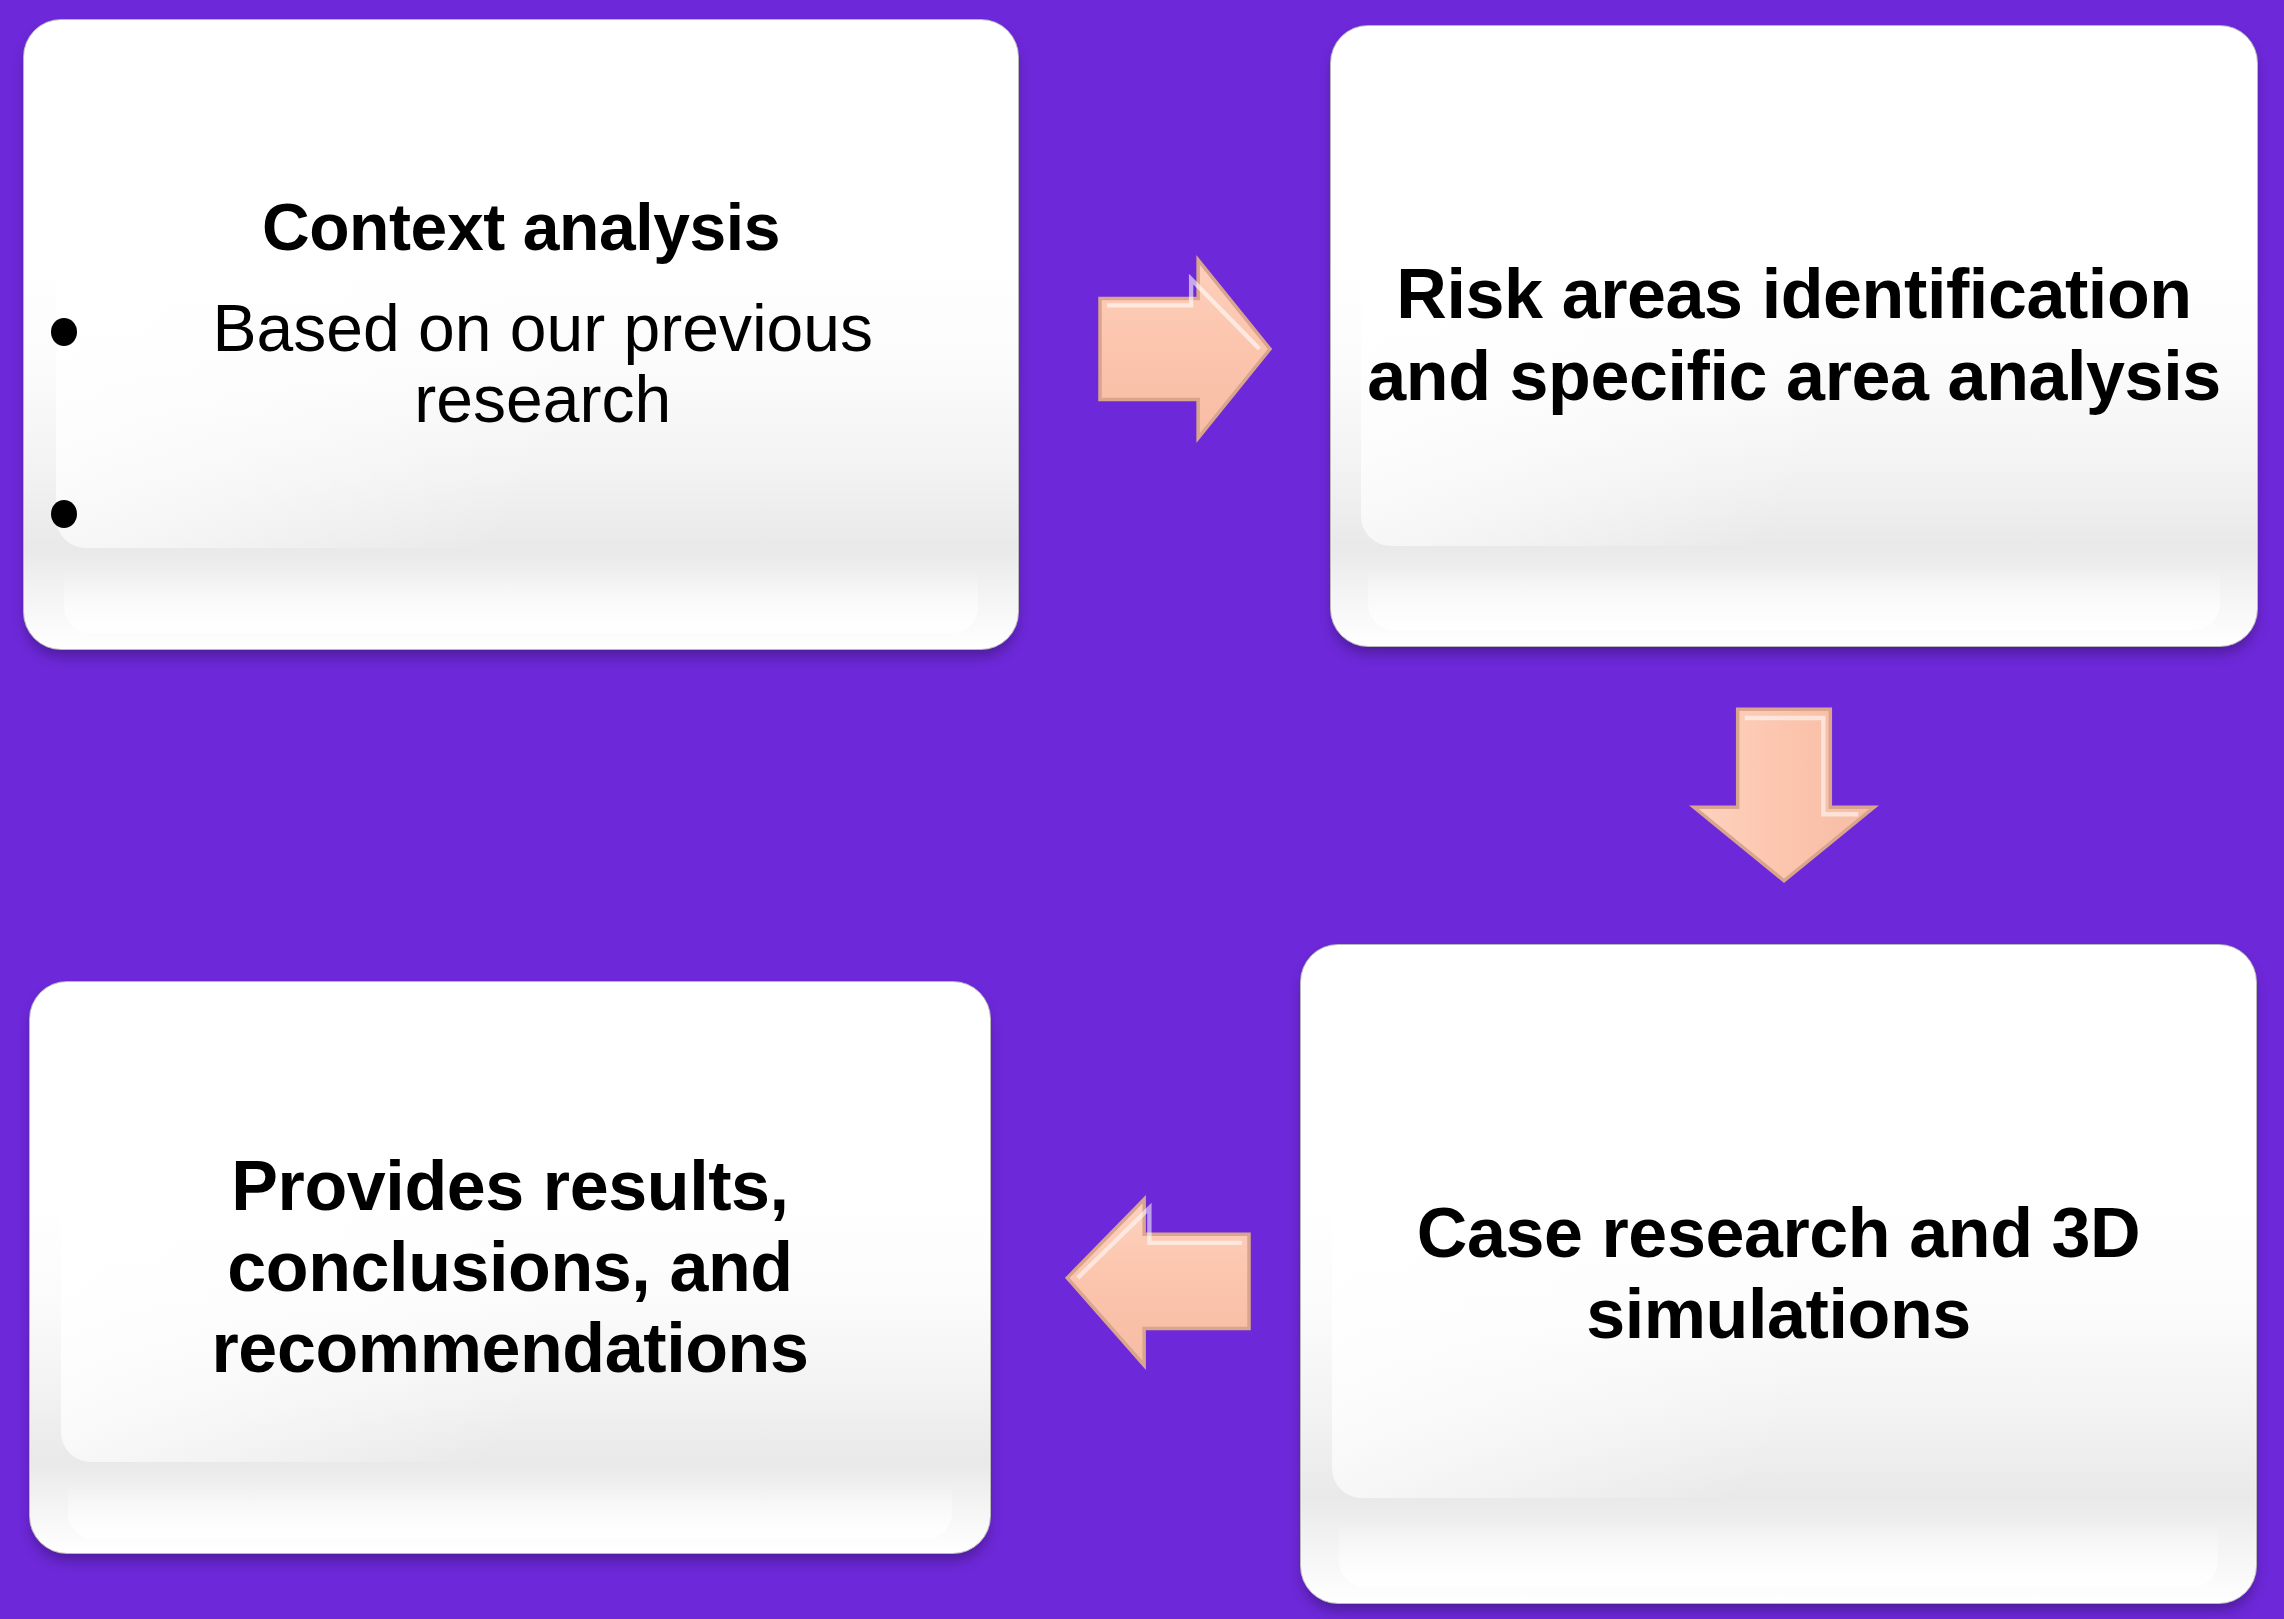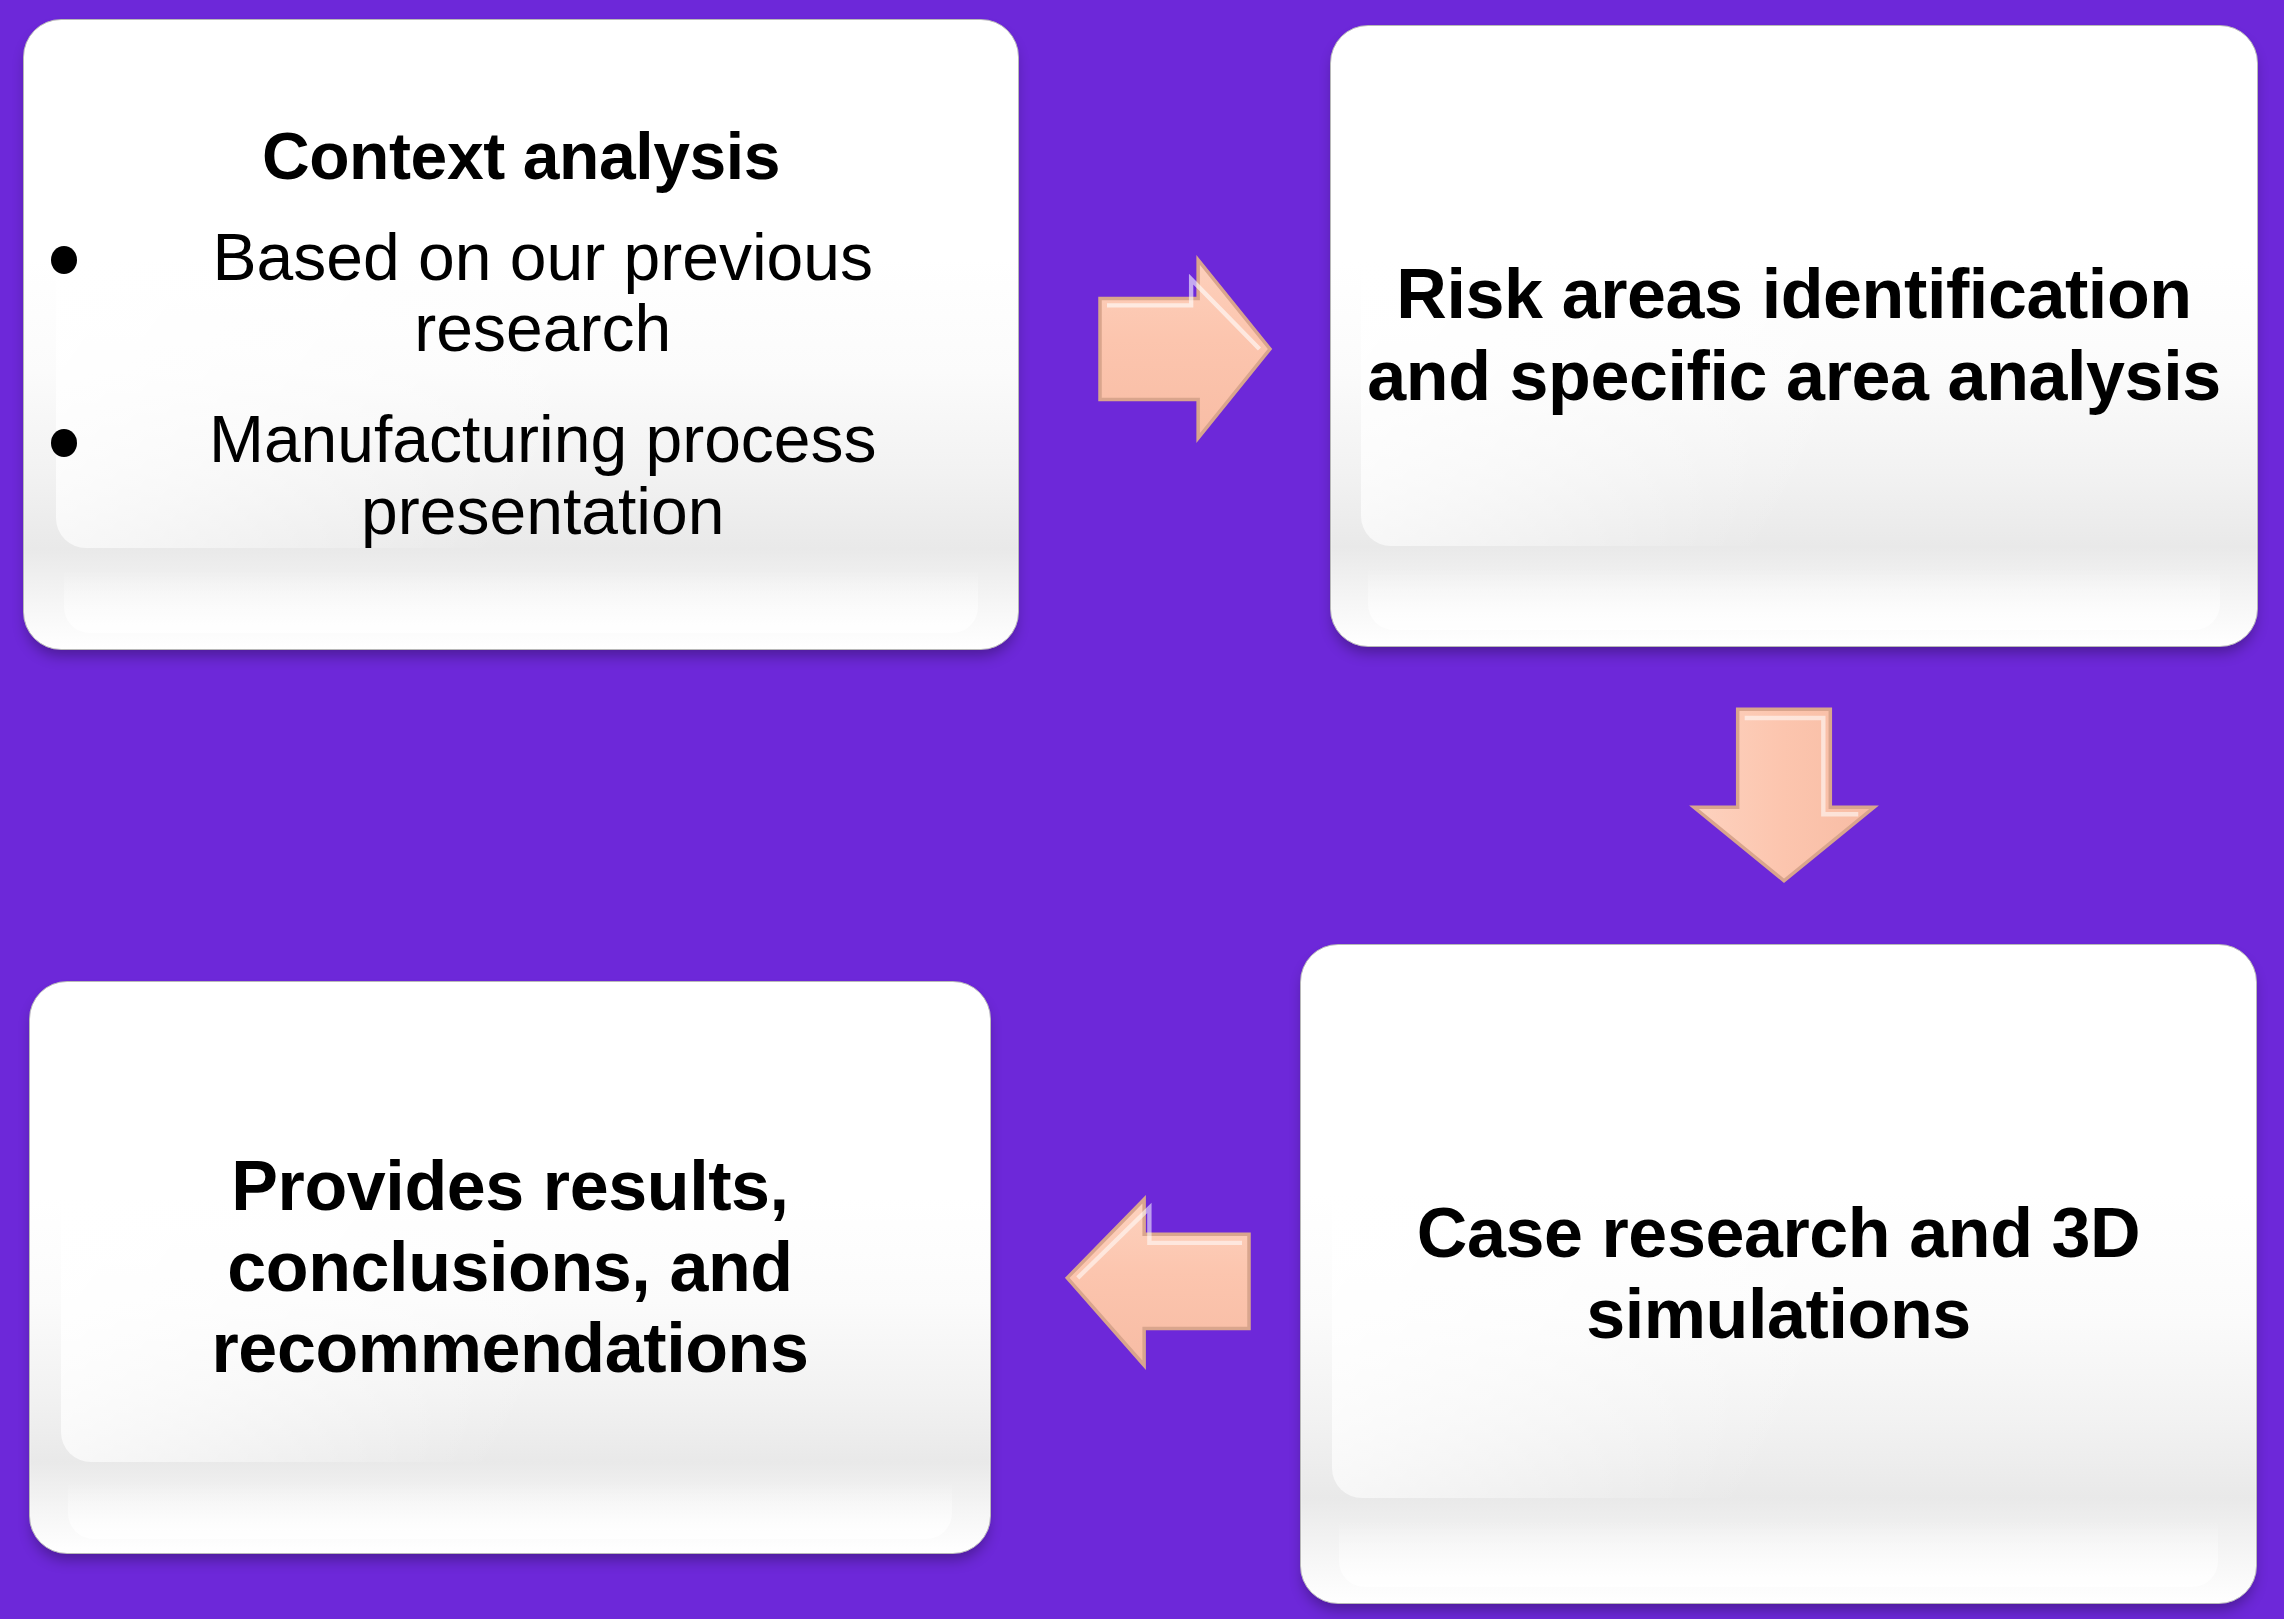--- a/index.html
+++ b/index.html
@@ -139,21 +139,20 @@
   <div class="node" style="left:23px; top:19px; width:996px; height:631px;">
     <div class="node-inner">
       <div class="node-title">Context analysis</div>
       <ul class="bullet-list">
         <li class="bullet-item">
           <span class="bullet-dot"></span>
           <span>Based on our previous research</span>
         </li>
         <li class="bullet-item">
           <span class="bullet-dot"></span>
-          <span>Manufacturing process presentation</span>
         </li>
       </ul>
     </div>
   </div>
 
   <div class="node" style="left:1330px; top:24.5px; width:928px; height:622px;">
     <div class="node-inner">
       <div class="node-heading">Risk areas identification and specific area analysis</div>
     </div>
   </div>

